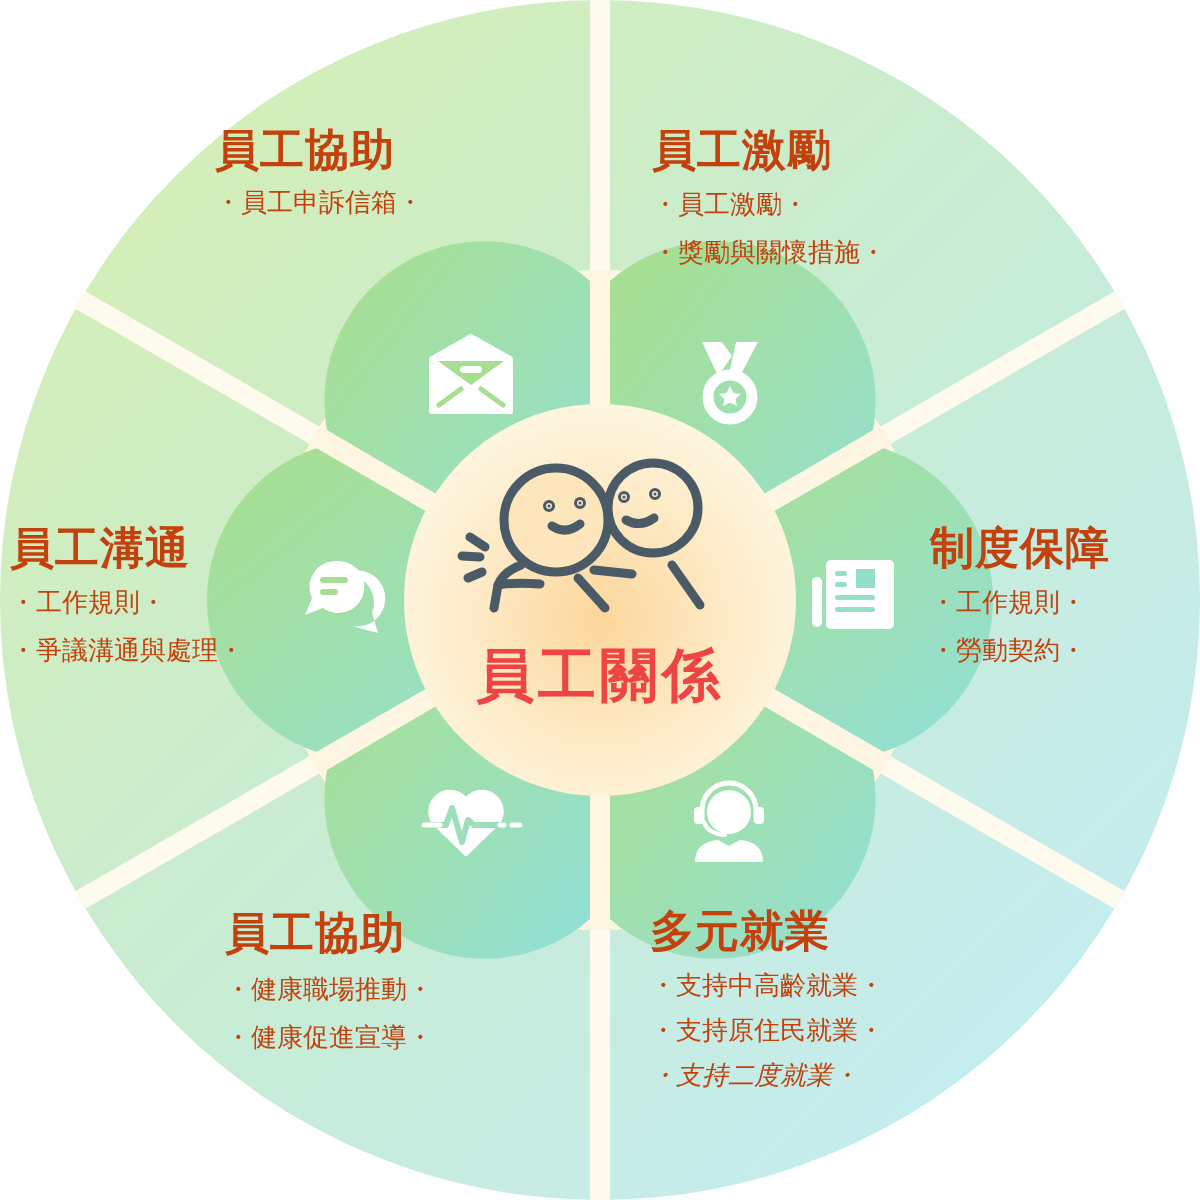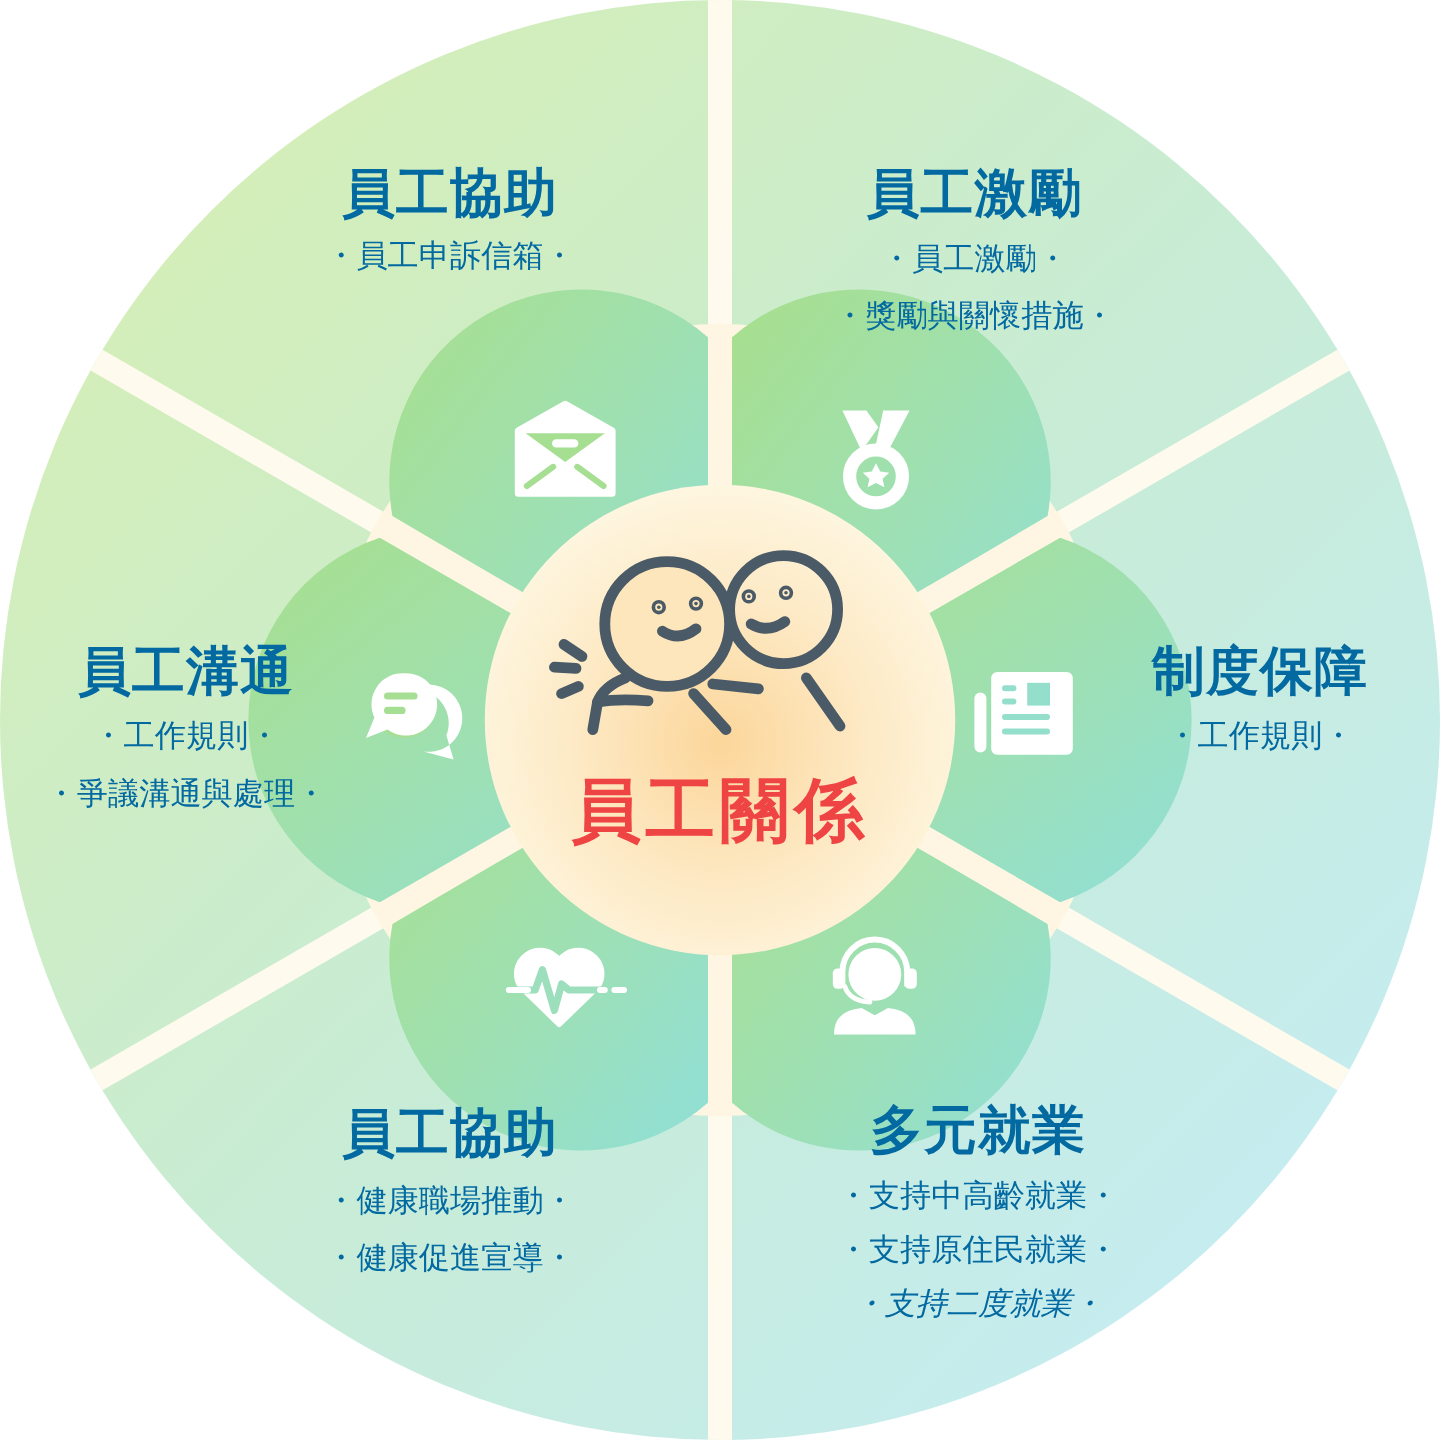--- a/index.html
+++ b/index.html
@@ -1,19 +1,19 @@
 <!DOCTYPE html>
 <html><head>
 <meta charset="utf-8">
 <style>
   html, body { margin:0; padding:0; background:#ffffff; }
   body { width:1200px; height:1200px; position:relative; overflow:hidden;
          font-family:"DejaVu Sans","Liberation Sans",sans-serif; }
   #wheel { position:absolute; left:0; top:0; }
-  .label { position:absolute; text-align:center; color:#0369a1;margin-top:12px; }
+  .label { position:absolute; color:#c2410c; }
   .label .title { font-size:44px; font-weight:bold; letter-spacing:1px; line-height:56px; }
   .label .item { font-size:26px; line-height:48px; white-space:nowrap; }
   .center-title { position:absolute; left:450px; top:640px; width:300px; text-align:center;
                   font-size:58px; font-weight:bold; color:#ef4444; letter-spacing:4px; line-height:70px; }
 </style>
 </head>
 <body>
 
 <svg id="wheel" width="1200" height="1200" viewBox="0 0 1200 1200">
   <defs>
@@ -150,20 +150,21 @@
 
 <div class="label" style="left:652px; top:122px; width:320px;">
   <div class="title">員工激勵</div>
   <div class="item" style="margin-top:2px;">・員工激勵・</div>
   <div class="item">・獎勵與關懷措施・</div>
 </div>
 
 <div class="label" style="left:930px; top:520px; width:240px;">
   <div class="title">制度保障</div>
   <div class="item" style="margin-top:2px;">・工作規則・</div>
+  <div class="item">・勞動契約・</div>
 </div>
 
 <div class="label" style="left:650px; top:903px; width:330px;">
   <div class="title">多元就業</div>
   <div class="item" style="line-height:45px; margin-top:4px;">・支持中高齡就業・</div>
   <div class="item" style="line-height:45px;">・支持原住民就業・</div>
   <div class="item" style="line-height:45px;font-style:italic;">・支持二度就業・</div>
 </div>
 
 <div class="label" style="left:225px; top:905px; width:300px;">

